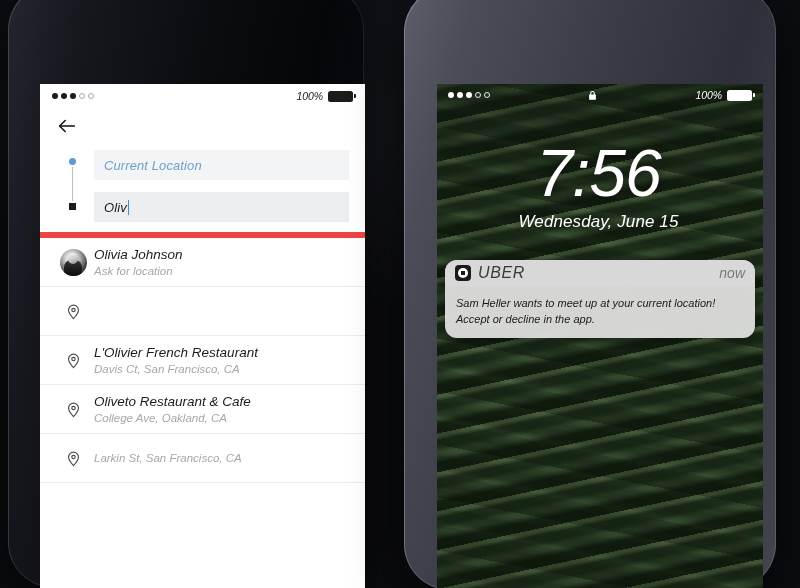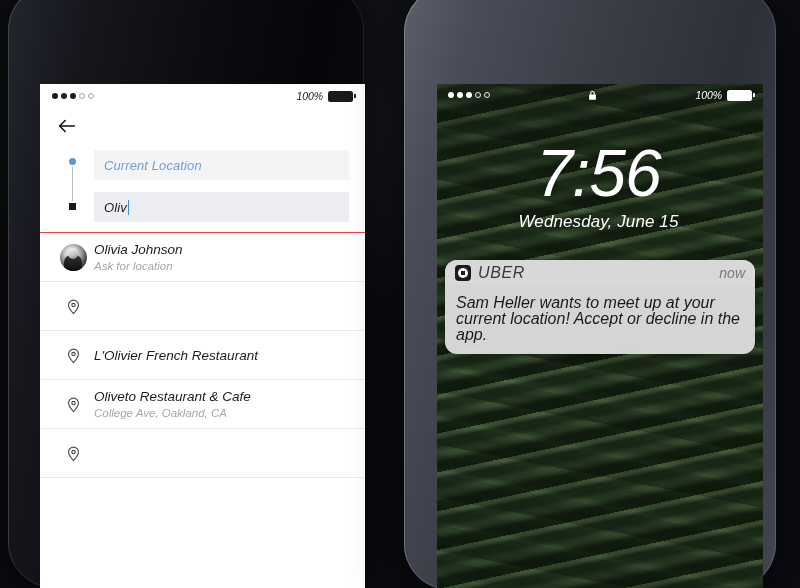--- a/index.html
+++ b/index.html
@@ -135,21 +135,21 @@
     margin-top: 12px;
   }
   .caret {
     display: inline-block;
     width: 1.5px; height: 15px;
     background: #3b8ee0;
     margin-left: 1px;
   }
 
   
-  .results { border-top: 1px solid #ef4444; }
+  .results { border-top: 6px solid #ef4444; }
   .result {
     display: flex; align-items: center;
     height: 49px;
     padding: 0 14px 0 16px;
     border-bottom: 1px solid #ececec;
     background: #fff;
   }
   .res-icon {
     width: 34px; flex: none;
     display: flex; align-items: center; justify-content: center;
@@ -276,21 +276,21 @@
   .uber-icon .ring i {
     width: 4px; height: 4px; background: #1b1b1b; display: block;
   }
   .notif-app {
     font-size: 16px; color: #3a3a3a;
     letter-spacing: 0.6px; margin-left: 7px; flex: 1;
   }
   .notif-time { font-size: 14px; color: #7a7a7a; }
   .notif-body {
     padding: 9px 11px 11px 11px;
-    font-size: 16px;
+    font-size: 11px;
     line-height: 16px;
     color: #1b1b1b;
   }
 </style>
 </head>
 <body>
 
 <div class="scene">
 
   <div class="phone phone-left"></div>
@@ -358,20 +358,21 @@
 
       <div class="result">
         <div class="res-icon">
           <svg class="pin" viewBox="0 0 24 24" fill="none" stroke="currentColor" stroke-width="1.6">
             <path d="M12 22s7-7.2 7-12a7 7 0 1 0-14 0c0 4.8 7 12 7 12z"></path>
             <circle cx="12" cy="10" r="2.4"></circle>
           </svg>
         </div>
         <div class="res-text">
           <div class="res-title">L'Olivier French Restaurant</div>
+          <div class="res-sub">Davis Ct, San Francisco, CA</div>
         </div>
       </div>
 
       <div class="result">
         <div class="res-icon">
           <svg class="pin" viewBox="0 0 24 24" fill="none" stroke="currentColor" stroke-width="1.6">
             <path d="M12 22s7-7.2 7-12a7 7 0 1 0-14 0c0 4.8 7 12 7 12z"></path>
             <circle cx="12" cy="10" r="2.4"></circle>
           </svg>
         </div>
@@ -382,20 +383,21 @@
       </div>
 
       <div class="result">
         <div class="res-icon">
           <svg class="pin" viewBox="0 0 24 24" fill="none" stroke="currentColor" stroke-width="1.6">
             <path d="M12 22s7-7.2 7-12a7 7 0 1 0-14 0c0 4.8 7 12 7 12z"></path>
             <circle cx="12" cy="10" r="2.4"></circle>
           </svg>
         </div>
         <div class="res-text">
+          <div class="res-sub">Larkin St, San Francisco, CA</div>
         </div>
       </div>
 
     </div>
   </div>
 
   <div class="phone phone-right"></div>
 
   <div class="screen screen-right">
     <div class="wallpaper"></div>

